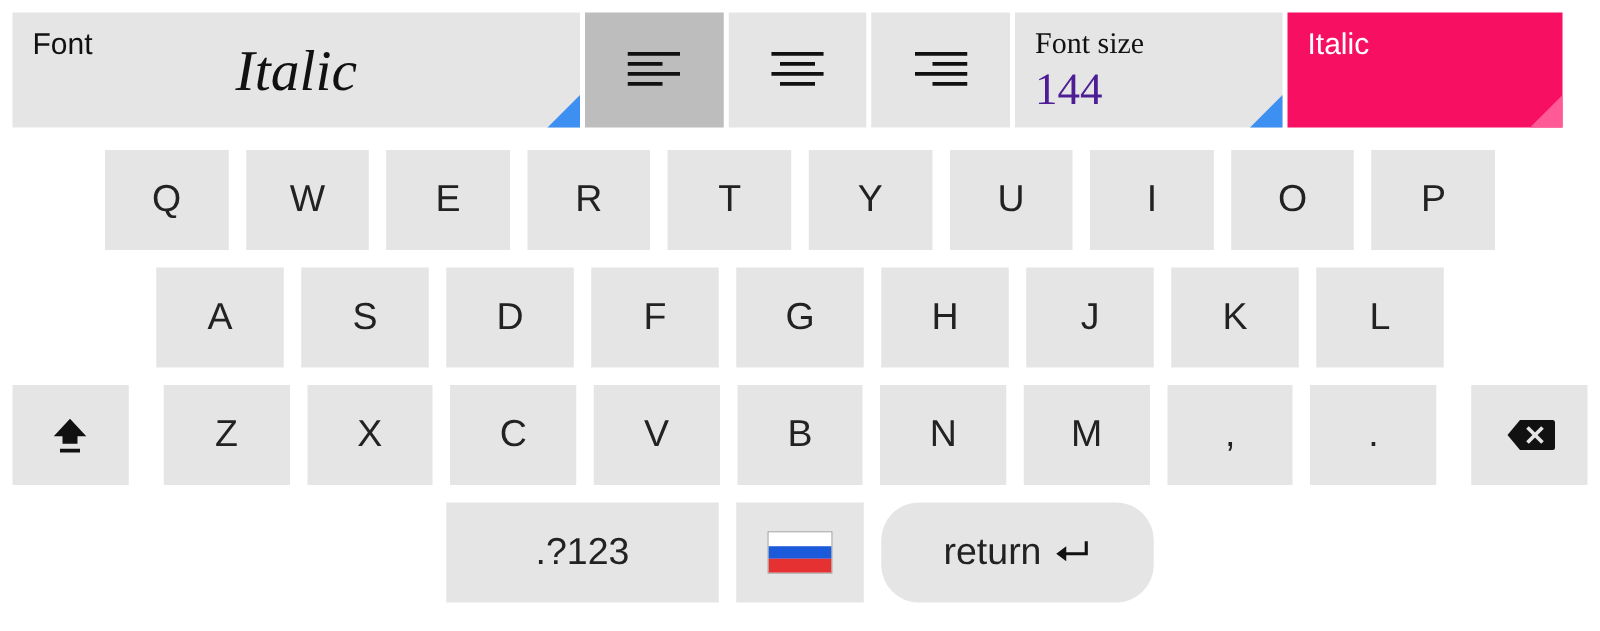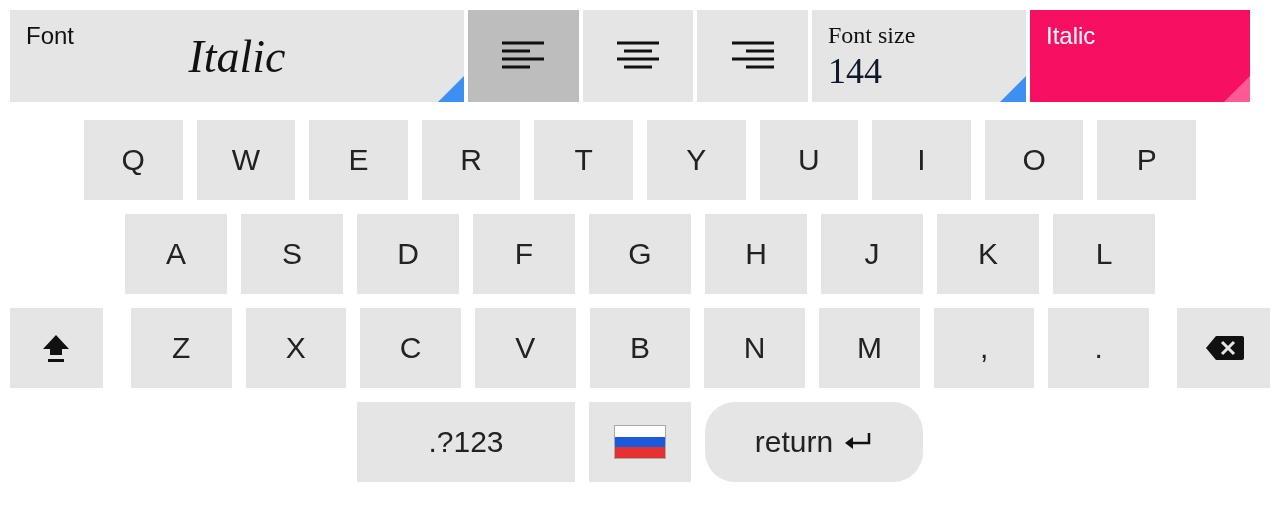--- a/index.html
+++ b/index.html
@@ -57,21 +57,21 @@
     margin: 16px auto;
     font-size: 46px;
     font-style: italic;
     font-family: "Brush Script MT", "Segoe Script", cursive;
     color: #111;
   }
   .tb-size-value {
     position: absolute;
     left: 16px; bottom: 10px;
     font-size: 36px;
-    color: #0f172a;
+    color: #4c1d95;
   }
 
   
   .keyboard {
     padding: 10px 10px 0 10px;
   }
   .krow {
     display: flex;
     gap: 14px;
     margin-bottom: 14px;

